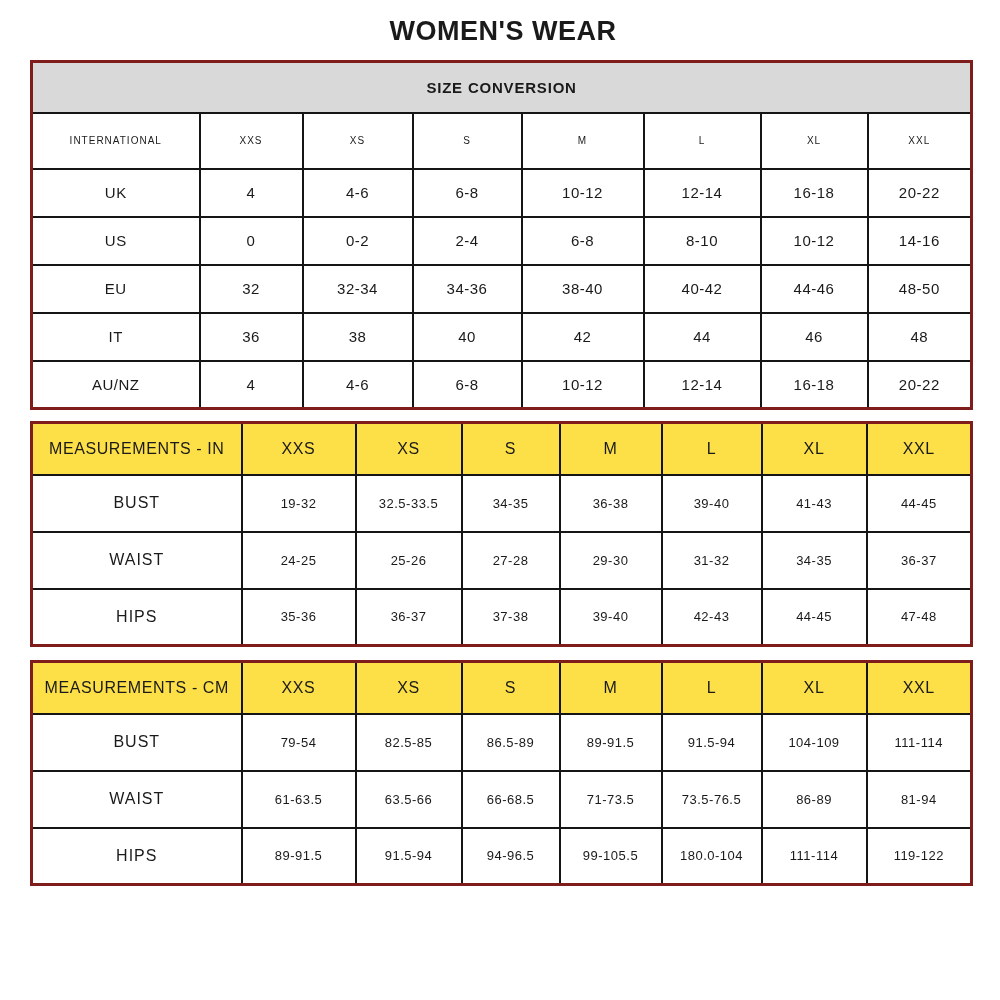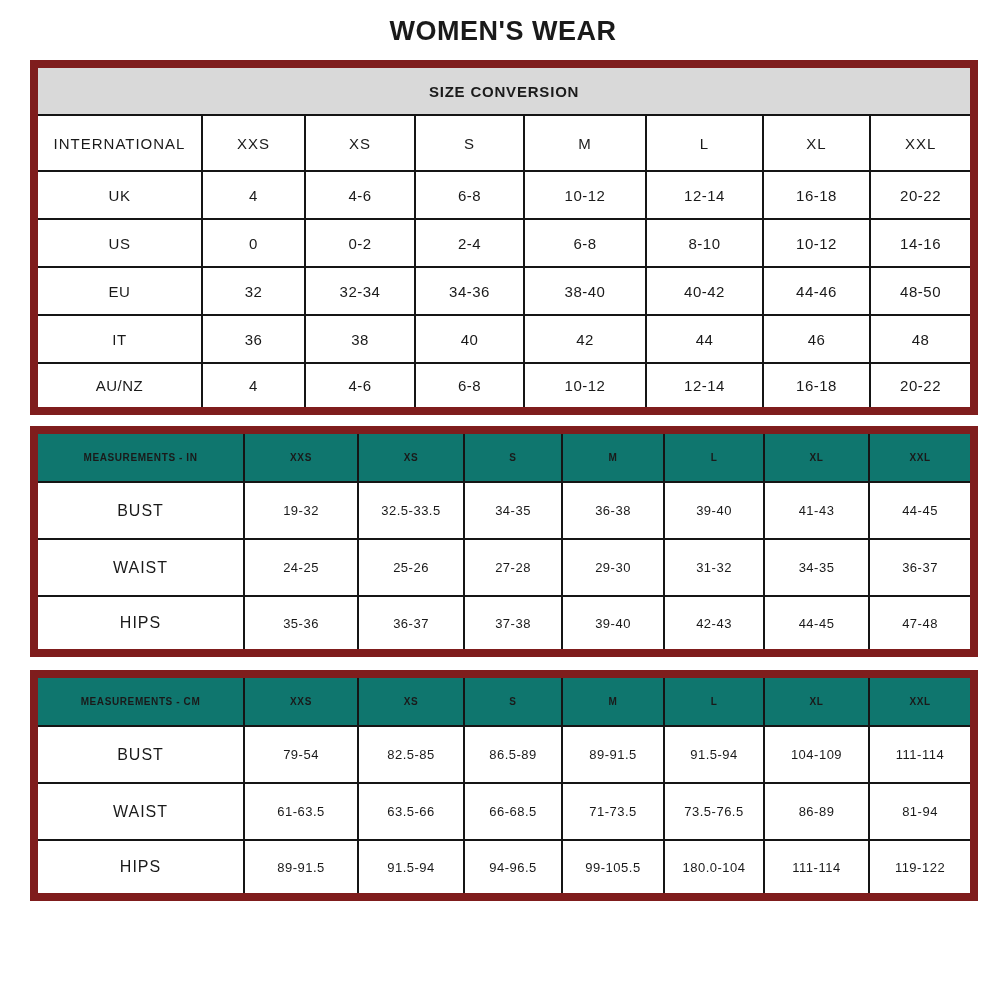--- a/index.html
+++ b/index.html
@@ -21,21 +21,21 @@
     font-size: 27px;
     font-weight: bold;
     letter-spacing: 0.5px;
     line-height: 30px;
     margin: 2px 0 14px 0;
   }
   table.tbl {
     border-collapse: collapse;
     table-layout: fixed;
     width: 940px;
-    border: 8px solid #7f1d1d;
+    border: 3px solid #7f1d1d;
   }
   .tbl th, .tbl td {
     border: 2px solid #151515;
     text-align: center;
     vertical-align: middle;
     padding: 0 2px;
     letter-spacing: 0.5px;
     overflow: hidden;
   }
   
@@ -44,40 +44,40 @@
     height: 51px;
     background: #d9d9d9;
     font-size: 15px;
     font-weight: bold;
     letter-spacing: 0.8px;
   }
   .t1 .hrow th {
     height: 56px;
     background: #ffffff;
     font-weight: normal;
-    font-size: 15px;
+    font-size: 10px;
     letter-spacing: 1px;
   }
   .t1 td { height: 48px; font-size: 15px; font-weight: normal; }
   
   .t1 col.c0 { width: 168px; }
   .t1 col.c1 { width: 103px; }
   .t1 col.c2 { width: 110px; }
   .t1 col.c3 { width: 109px; }
   .t1 col.c4 { width: 122px; }
   .t1 col.c5 { width: 117px; }
   .t1 col.c6 { width: 107px; }
   .t1 col.c7 { width: 104px; }
   
   .tm { margin-bottom: 13px; }
   .tm .hrow th {
     height: 52px;
-    background: #0f766e;
-    font-weight: bold;
-    font-size: 10px;
+    background: #fde047;
+    font-weight: normal;
+    font-size: 16px;
     letter-spacing: 0.6px;
   }
   .tm td { height: 57px; font-size: 13px; }
   .tm td.label-cell { font-size: 16px; letter-spacing: 1px; }
   
   .tm col.c0 { width: 210px; }
   .tm col.c1 { width: 114px; }
   .tm col.c2 { width: 106px; }
   .tm col.c3 { width: 98px; }
   .tm col.c4 { width: 102px; }

